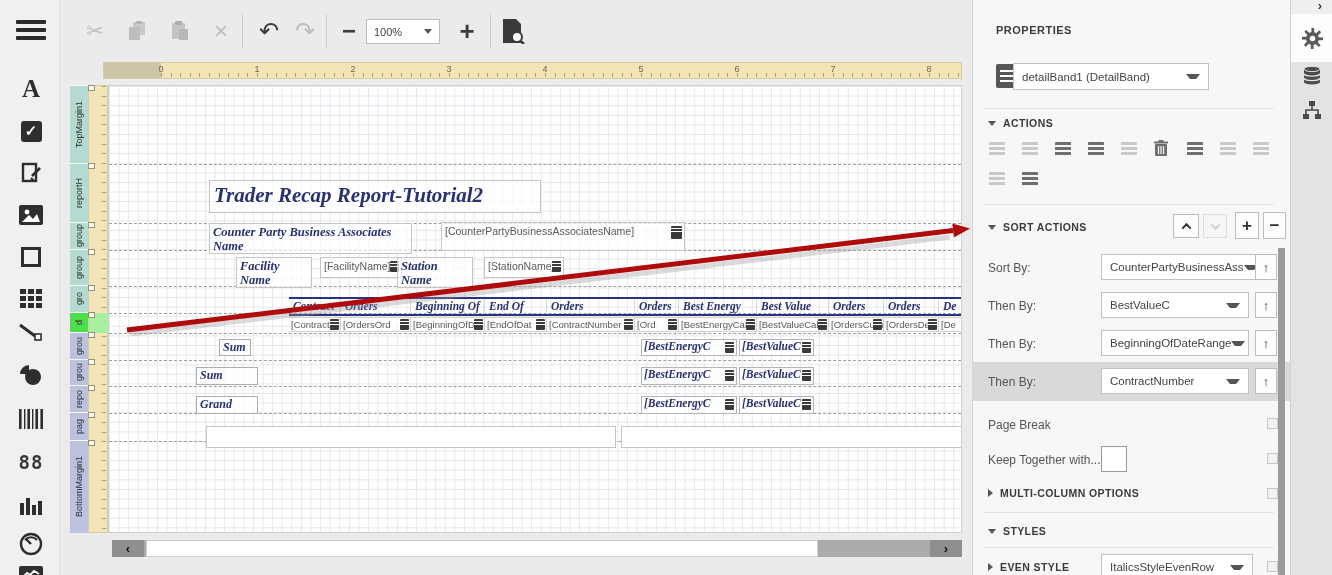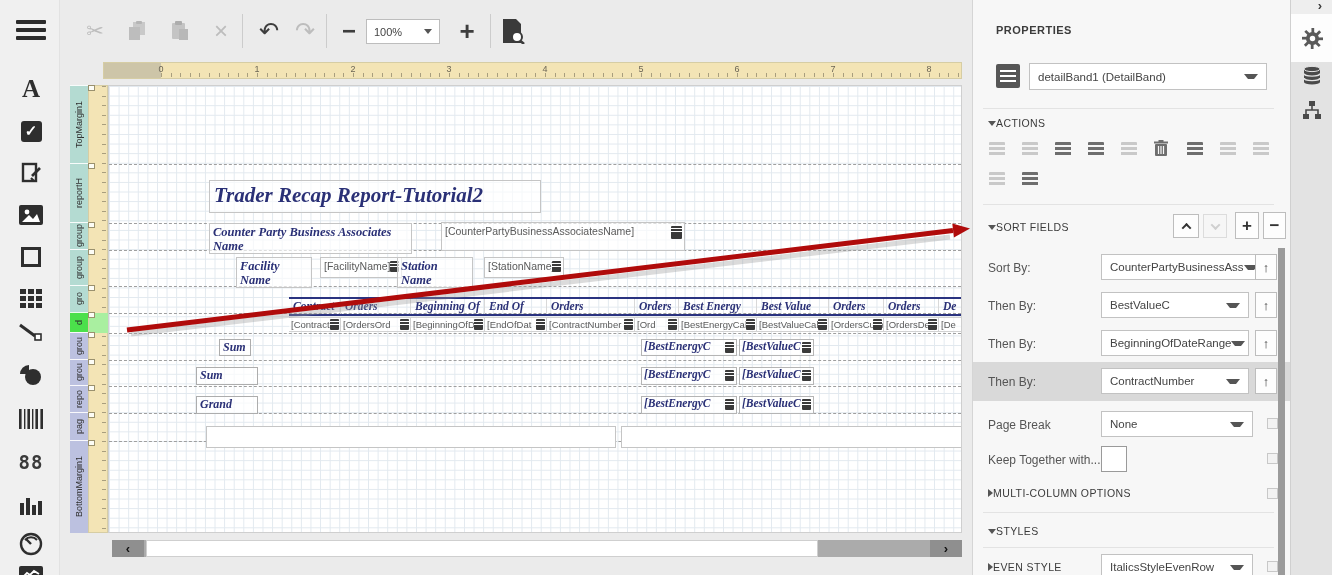--- a/index.html
+++ b/index.html
@@ -86,22 +86,22 @@
   
   .props { position:absolute; left:972px; top:0; width:318px; height:575px; background:#f7f7f7;
            border-left:1px solid #d5d5d5; z-index:10; }
   .props .title { position:absolute; left:23px; top:24px; font-size:11px; font-weight:bold; color:#3c3c3c; letter-spacing:.5px; }
   .sel-ico { position:absolute; left:23px; top:64px; width:24px; height:24px; background:#565656; border-radius:2px;
              display:flex; flex-direction:column; justify-content:center; gap:3px; padding:0 4px; cursor:pointer; }
   .sel-ico i { display:block; height:2px; background:#fff; }
   .dd { background:#fff; border:1px solid #c2c2c2; display:flex; align-items:center; padding:0 8px;
         font-size:11.5px; color:#444; cursor:pointer; white-space:nowrap; overflow:hidden; }
   .dd .arr { margin-left:auto; flex:none; padding-left:6px; }
-  .sect { position:absolute; left:15px; display:flex; align-items:center; font-size:10.5px;
-          font-weight:normal; color:#3a3a3a; letter-spacing:.4px; cursor:pointer; }
+  .sect { position:absolute; left:15px; display:flex; align-items:center; gap:7px; font-size:10.5px;
+          font-weight:bold; color:#3a3a3a; letter-spacing:.4px; cursor:pointer; }
   .divider { position:absolute; left:10px; right:16px; height:1px; background:#e3e3e3; }
   .act-ico { position:absolute; width:16px; height:14px;
              background:repeating-linear-gradient(currentColor 0 3px, transparent 3px 5px); border-radius:1px; cursor:pointer; }
   .a-en { color:#6e6e6e; } .a-dis { color:#c9c9c9; }
   .plabel { position:absolute; left:15px; font-size:12px; color:#555; white-space:nowrap; }
   .pbtn { position:absolute; background:#fdfdfd; border:1px solid #bdbdbd; display:flex; align-items:center;
           justify-content:center; cursor:pointer; color:#333; }
   .pbtn.dis { color:#cfcfcf; border-color:#dcdcdc; background:#f6f6f6; cursor:default; }
   .chev { width:7px; height:7px; border-left:2px solid; border-top:2px solid; display:inline-block; }
   .chev.up { transform:rotate(45deg) translate(1px,1px); }
@@ -429,21 +429,21 @@
   </div>
 
   <div class="props">
     <div class="title">PROPERTIES</div>
 
     <div class="sel-ico">
         <i></i>
         <i></i>
         <i></i>
       </div>
-    <div class="dd" style="position:absolute; left:56px; top:63px; width:238px; height:27px">
+    <div class="dd" style="position:absolute; left:40px; top:63px; width:196px; height:27px">
       <span>detailBand1 (DetailBand)</span>
       <span class="arr tri-down"></span>
     </div>
 
     <div class="divider" style="top:108px"></div>
 
     <div class="sect" style="top:117px">
       <span class="tri-down"></span>
       <span>ACTIONS</span>
     </div>
@@ -471,21 +471,21 @@
     <div class="act-ico a-dis" style="left:247px; top:142px"></div>
     <div class="act-ico a-dis" style="left:280px; top:142px"></div>
 
     <div class="act-ico a-dis" style="left:16px; top:172px"></div>
     <div class="act-ico a-en" style="left:49px; top:172px"></div>
 
     <div class="divider" style="top:204px"></div>
 
     <div class="sect" style="top:221px">
       <span class="tri-down"></span>
-      <span>SORT FIELDS</span>
+      <span>SORT ACTIONS</span>
     </div>
     <div class="pbtn" style="left:200px; top:214px; width:26px; height:24px">
         <span class="chev up"></span>
       </div>
     <div class="pbtn dis" style="left:230px; top:214px; width:24px; height:24px">
         <span class="chev down"></span>
       </div>
     <div class="pbtn" style="left:262px; top:212px; width:24px; height:27px; font-size:17px; font-weight:bold">
         <span>+</span>
       </div>
@@ -525,24 +525,20 @@
     <div class="plabel" style="top:375px">Then By:</div>
     <div class="dd" style="position:absolute; left:128px; top:368px; width:148px; height:26px">
       <span>ContractNumber</span>
       <span class="arr tri-down"></span>
     </div>
     <div class="pbtn" style="left:282px; top:368px; width:22px; height:26px; font-size:13px">
         <span>↑</span>
       </div>
 
     <div class="plabel" style="top:418px">Page Break</div>
-    <div class="dd" style="position:absolute; left:128px; top:411px; width:152px; height:26px">
-      <span>None</span>
-      <span class="arr tri-down"></span>
-    </div>
     <div class="checkbox" style="top:418px"></div>
 
     <div class="plabel" style="top:453px">Keep Together with...</div>
     <div style="position:absolute; left:128px; top:446px; width:26px; height:26px; background:#fff; border:1px solid #9a9a9a; cursor:pointer"></div>
     <div class="checkbox" style="top:453px"></div>
 
     <div class="sect" style="top:487px">
       <span class="tri-right"></span>
       <span>MULTI-COLUMN OPTIONS</span>
     </div>

